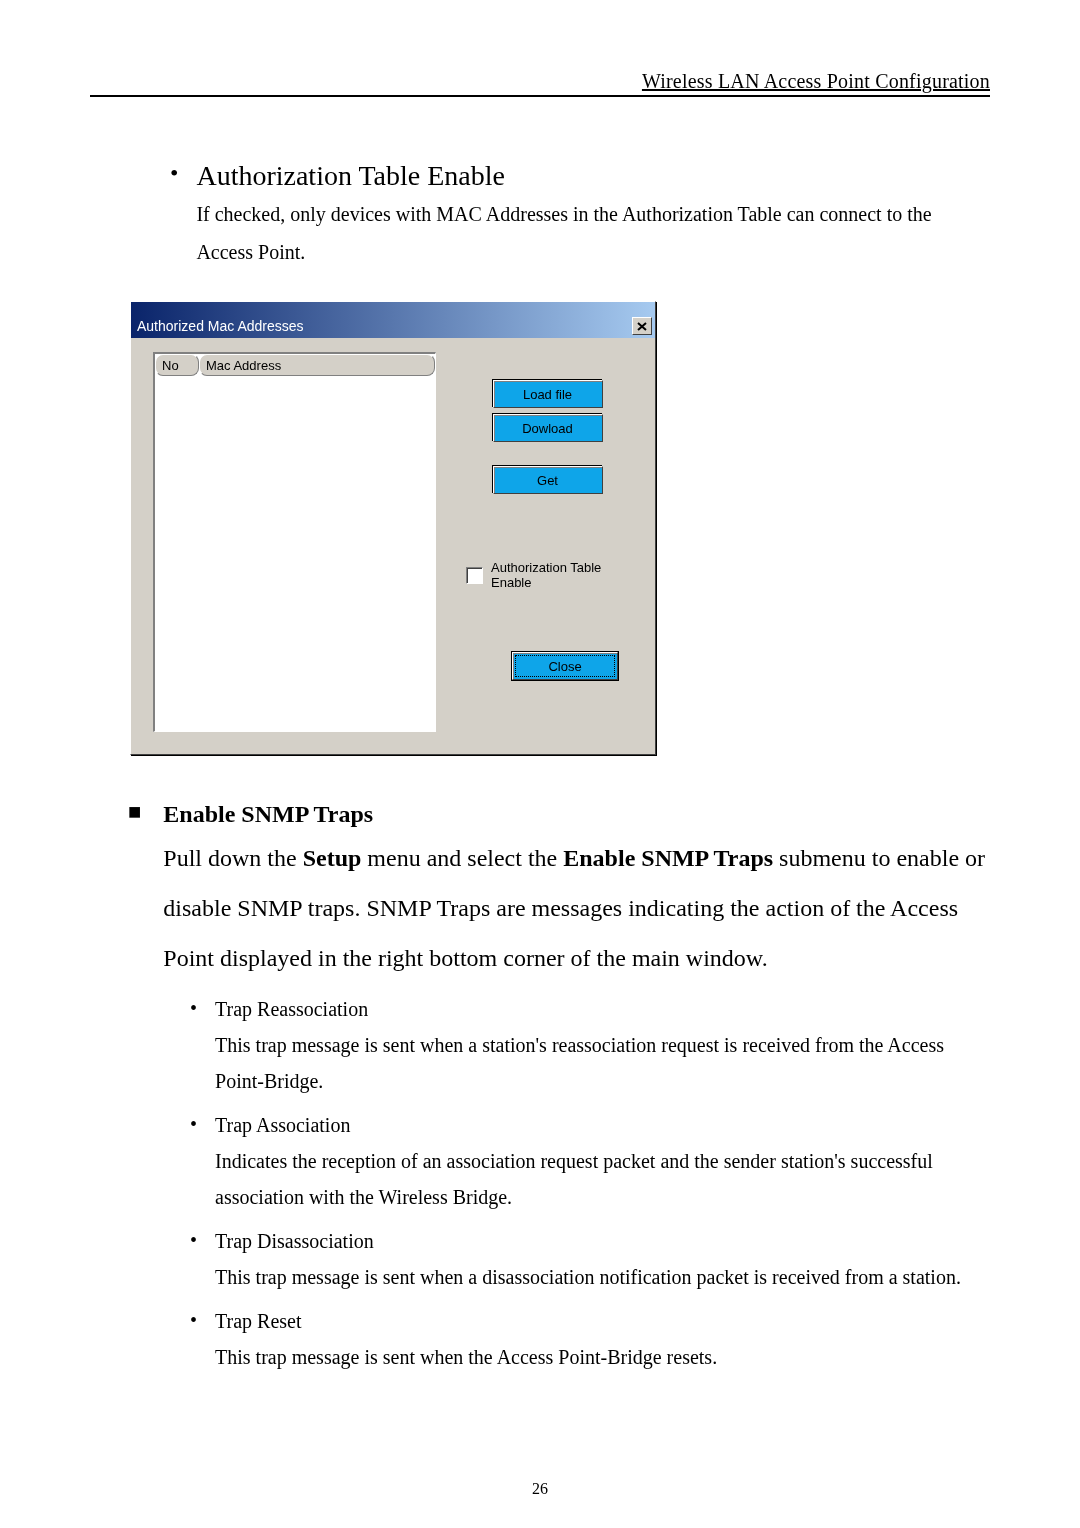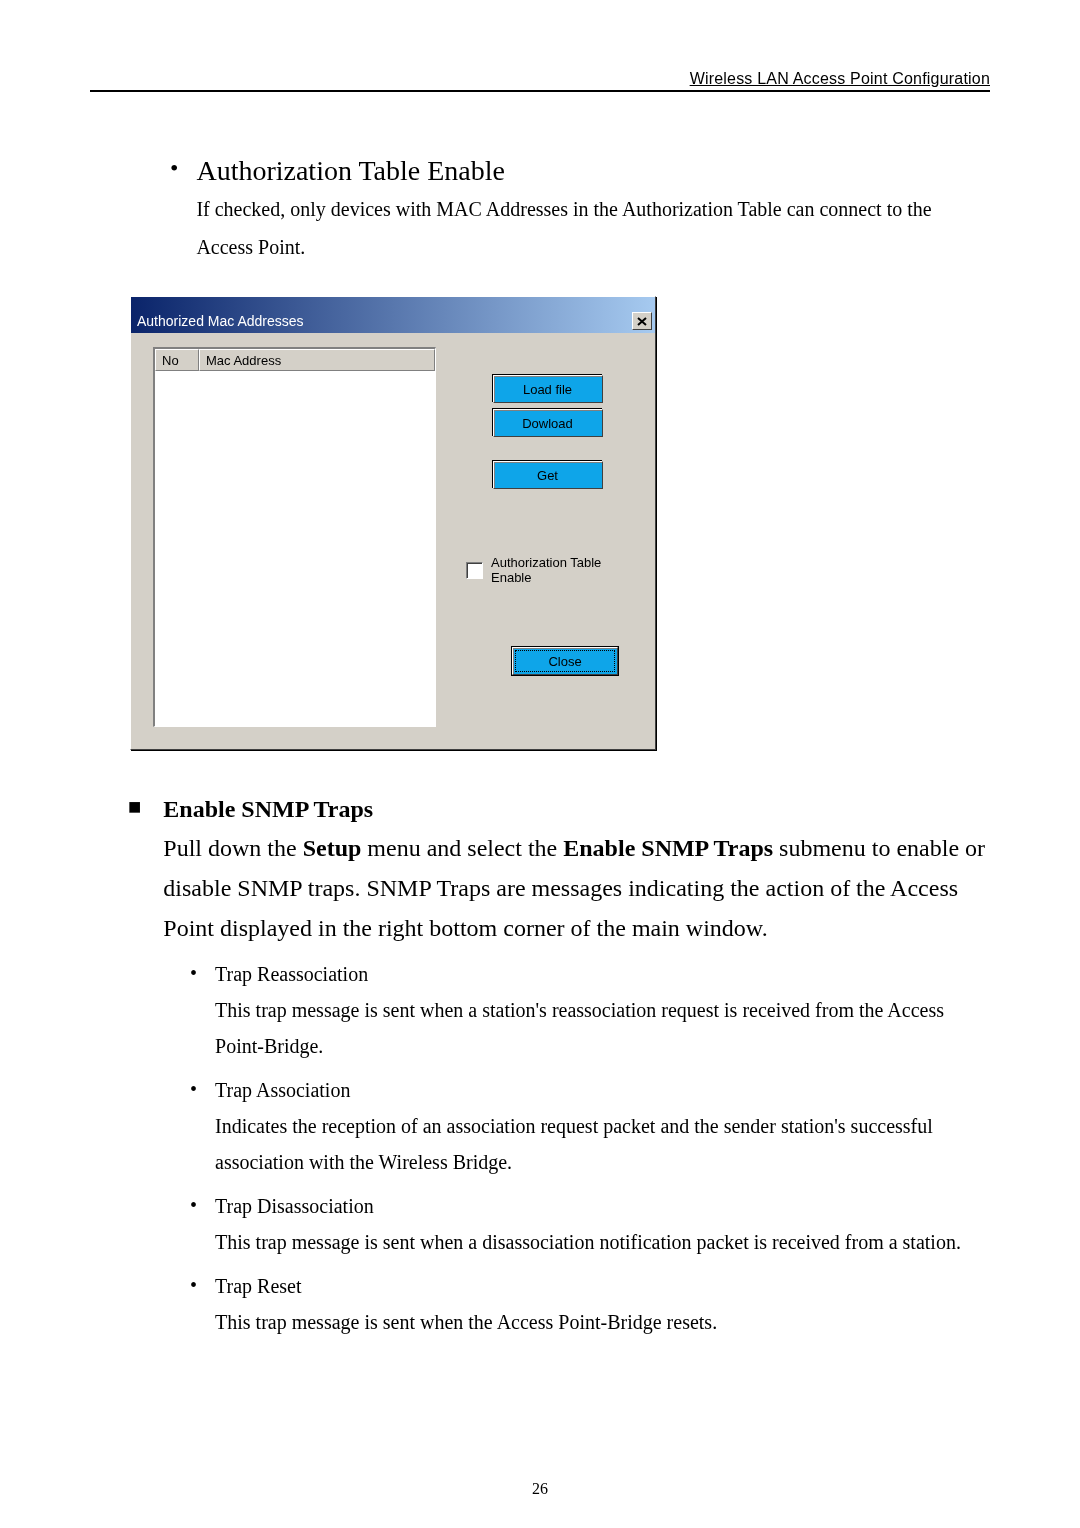--- a/index.html
+++ b/index.html
@@ -14,22 +14,22 @@
     .page {
       padding: 70px 90px 40px 90px;
     }
     .header {
       text-align: right;
       border-bottom: 2px solid #000;
       padding-bottom: 2px;
       margin-bottom: 60px;
     }
     .header-text {
-      font-family: Liberation Sans, sans-serif;
-      font-size: 16px;
+      font-family: Liberation Serif, serif;
+      font-size: 20px;
       text-decoration: underline;
       letter-spacing: 0.2px;
     }
     .bullet-block {
       margin-left: 80px;
       margin-bottom: 30px;
     }
     .bullet-row {
       display: flex;
       align-items: flex-start;
@@ -116,20 +116,21 @@
       background: #d4d0c8;
       border-top: 1px solid #fff;
       border-left: 1px solid #fff;
       border-right: 1px solid #808080;
       border-bottom: 1px solid #808080;
       font-family: 'MS Sans Serif', Tahoma, Arial, sans-serif;
       font-size: 13px;
       display: flex;
       align-items: center;
       padding-left: 6px;
+      border-radius: 8px;
     }
     .lv-col-no { width: 36px; }
     .lv-col-mac { flex: 1; }
     .right-panel {
       flex: 1;
       display: flex;
       flex-direction: column;
       align-items: center;
       padding-top: 28px;
     }
@@ -205,21 +206,21 @@
     .section-content {
       flex: 1;
     }
     .section-title {
       font-size: 24px;
       font-weight: bold;
       line-height: 38px;
     }
     .section-body {
       font-size: 24px;
-      line-height: 40px;
+      line-height: 50px;
     }
     b { font-weight: bold; }
     .sub-bullet-list {
       margin-left: 100px;
       margin-top: 0px;
     }
     .sub-bullet-row {
       display: flex;
       align-items: flex-start;
       margin-top: 8px;

